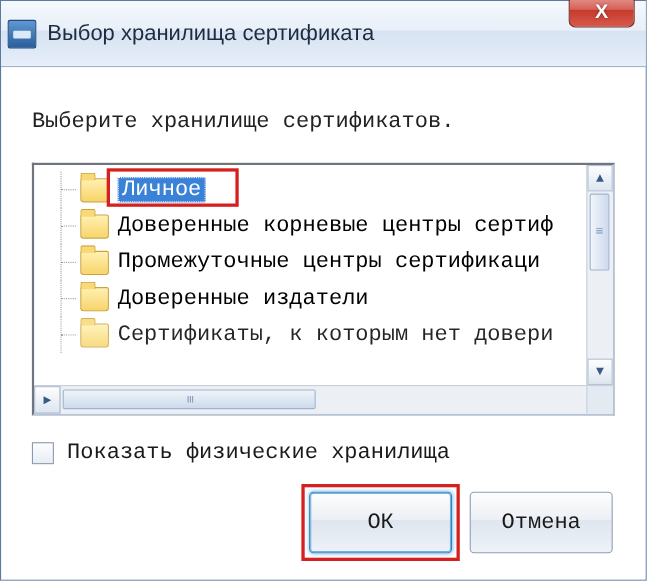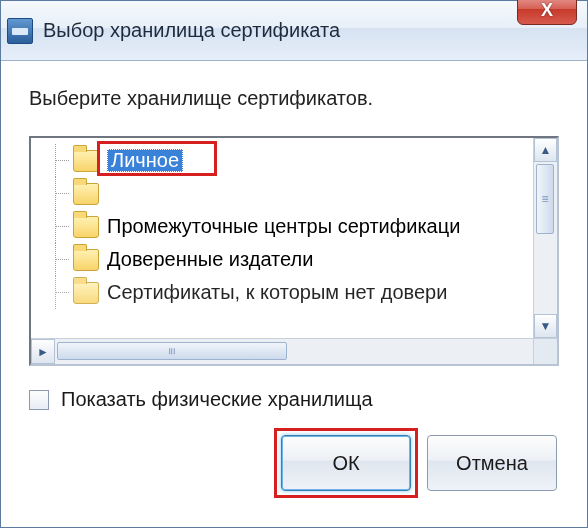--- a/index.html
+++ b/index.html
@@ -62,21 +62,22 @@
     color: #fff;
     display: flex;
     align-items: center;
     justify-content: center;
     font-size: 18px;
     font-weight: bold;
     text-shadow: 0 0 2px rgba(0,0,0,0.5);
     cursor: pointer;
   }
   .content {
-    padding: 26px 28px 18px 28px;
+    padding: 38px 28px 18px 28px;
+    font-family: Liberation Mono, monospace;
   }
   .instruction {
     color: #222;
     font-size: 20px;
     margin-bottom: 26px;
   }
   .tree-wrap {
     border: 2px inset #b8c4d4;
     background: #fff;
     height: 230px;
@@ -293,20 +294,21 @@
       <div class="tree-scroll" style="position:relative;">
 
         <div class="tree-item">
           <div class="twig"></div>
           <div class="folder"></div>
           <span class="tree-label selected">Личное</span>
         </div>
         <div class="tree-item">
           <div class="twig"></div>
           <div class="folder"></div>
+          <span class="tree-label">Доверенные корневые центры сертиф</span>
         </div>
         <div class="tree-item">
           <div class="twig"></div>
           <div class="folder"></div>
           <span class="tree-label">Промежуточные центры сертификаци</span>
         </div>
         <div class="tree-item">
           <div class="twig"></div>
           <div class="folder"></div>
           <span class="tree-label">Доверенные издатели</span>

